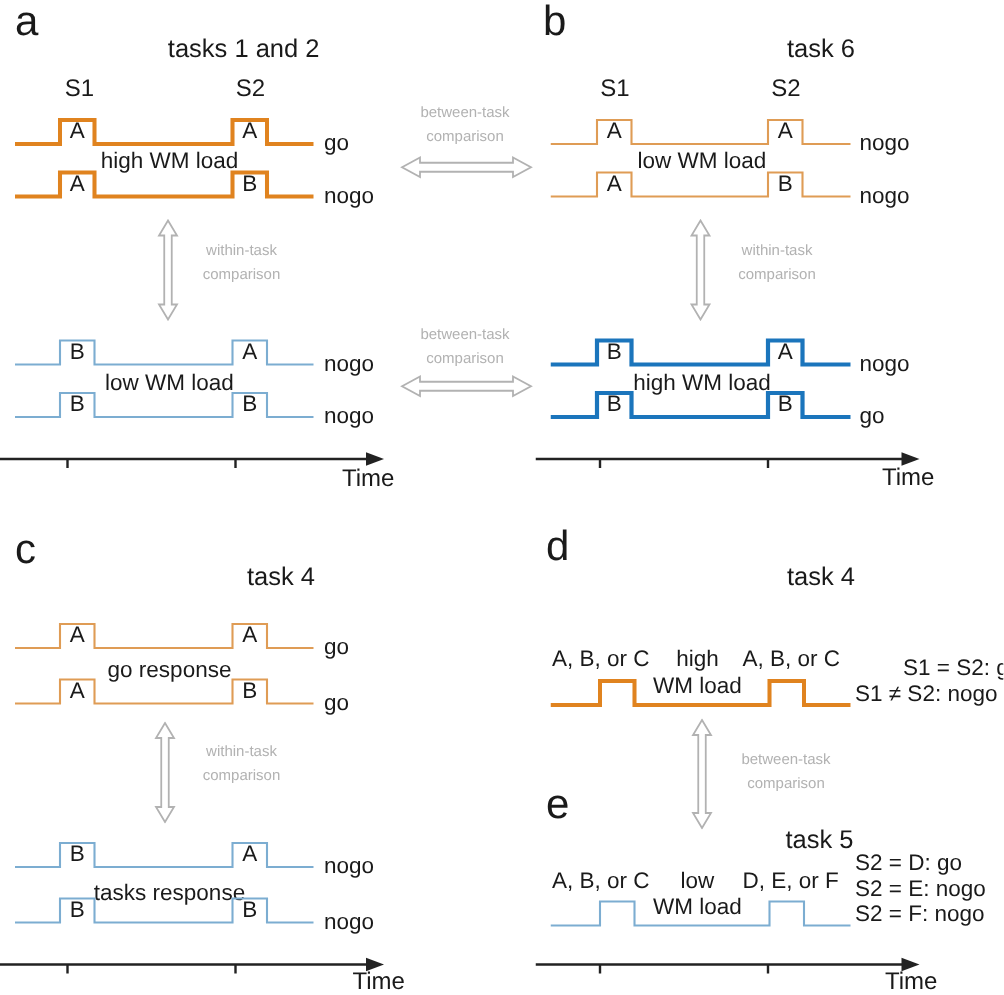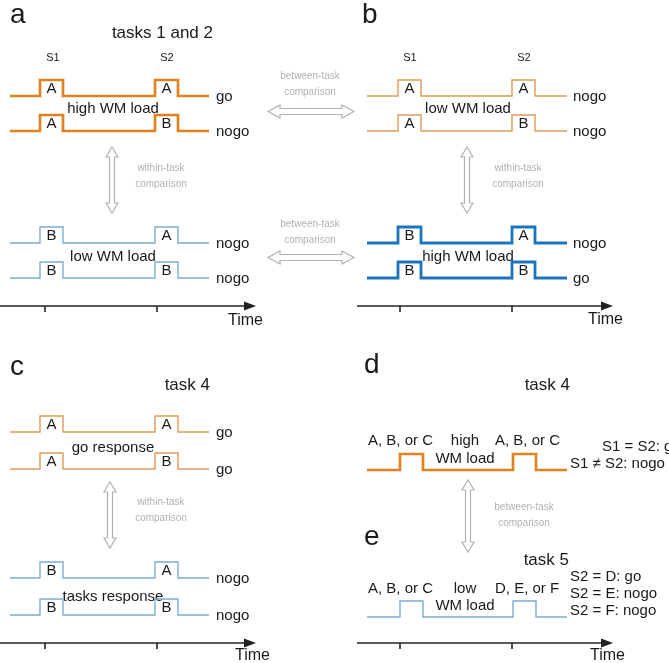--- a/index.html
+++ b/index.html
@@ -1,21 +1,21 @@
 <!DOCTYPE html>
 <html style="--orange_thick: #E0831F; --orange_thin: #DF9C55; --blue_thick: #1B75BC; --blue_thin: #7CADD1; --gray: #B2B2B2; --axis: #222222; --text: #1A1A1A;"><head>
 <meta charset="utf-8">
 <style>
   html,body{margin:0;padding:0;background:#fff;}
   body{font-family:"Liberation Sans", sans-serif;color:var(--text,#1a1a1a);}
   .canvas{position:relative;width:669px;height:663px;background:#ffffff;overflow:hidden;}
   .abs{position:absolute;}
   .panel-letter{font-size:28px;line-height:24px;font-weight:400;}
   .title{font-size:17px;text-align:right;white-space:nowrap;}
-  .s-label{font-size:11px;width:30px;text-align:center;}
+  .s-label{font-size:16px;width:30px;text-align:center;}
   .pulse-letter{font-size:15px;line-height:16px;width:23px;text-align:center;}
   .wave-label{font-size:15px;line-height:20px;white-space:nowrap;}
   .group-label{font-size:15px;text-align:center;white-space:nowrap;}
   .gray-text{font-size:10px;line-height:16px;color:var(--gray,#b2b2b2);text-align:center;white-space:nowrap;}
   .stim{font-size:15px;white-space:nowrap;}
   .stim.center{text-align:center;}
   .rule{font-size:15px;white-space:nowrap;}
   .time-label{font-size:16px;}
   svg.wave path{fill:none;stroke-linejoin:miter;}
   svg.wave.o-thick path{stroke:var(--orange_thick,#e0831f);stroke-width:2.7;}
@@ -88,20 +88,21 @@
     <path d="M2,8.5 L14,2 L14,5.5 L76,5.5 L76,2 L88,8.5 L76,15 L76,11.5 L14,11.5 L14,15 Z"></path>
   </svg>
 
   <span class="abs gray-text" style="left:260px;top:216px;width:100px">between-task</span>
   <span class="abs gray-text" style="left:260px;top:232px;width:100px">comparison</span>
   <svg class="abs garrow" style="left:266px;top:249px" width="90" height="17">
     <path d="M2,8.5 L14,2 L14,5.5 L76,5.5 L76,2 L88,8.5 L76,15 L76,11.5 L14,11.5 L14,15 Z"></path>
   </svg>
 
   <span class="abs panel-letter" style="left:362px;top:2px">b</span>
+  <span class="abs title" style="left:370px;top:23px;width:200px">task 6</span>
   <span class="abs s-label" style="left:395px;top:51px">S1</span>
   <span class="abs s-label" style="left:509px;top:51px">S2</span>
 
   <svg class="abs wave o-thin" style="left:367px;top:77px" width="206" height="22">
       <path d="M0 19 H31 V3 H54 V19 H145 V3 H168 V19 H200"></path>
     </svg>
   <span class="abs pulse-letter" style="left:398px;top:80px">A</span>
   <span class="abs pulse-letter" style="left:512px;top:80px">A</span>
   <span class="abs wave-label" style="left:573px;top:86px">nogo</span>
 

